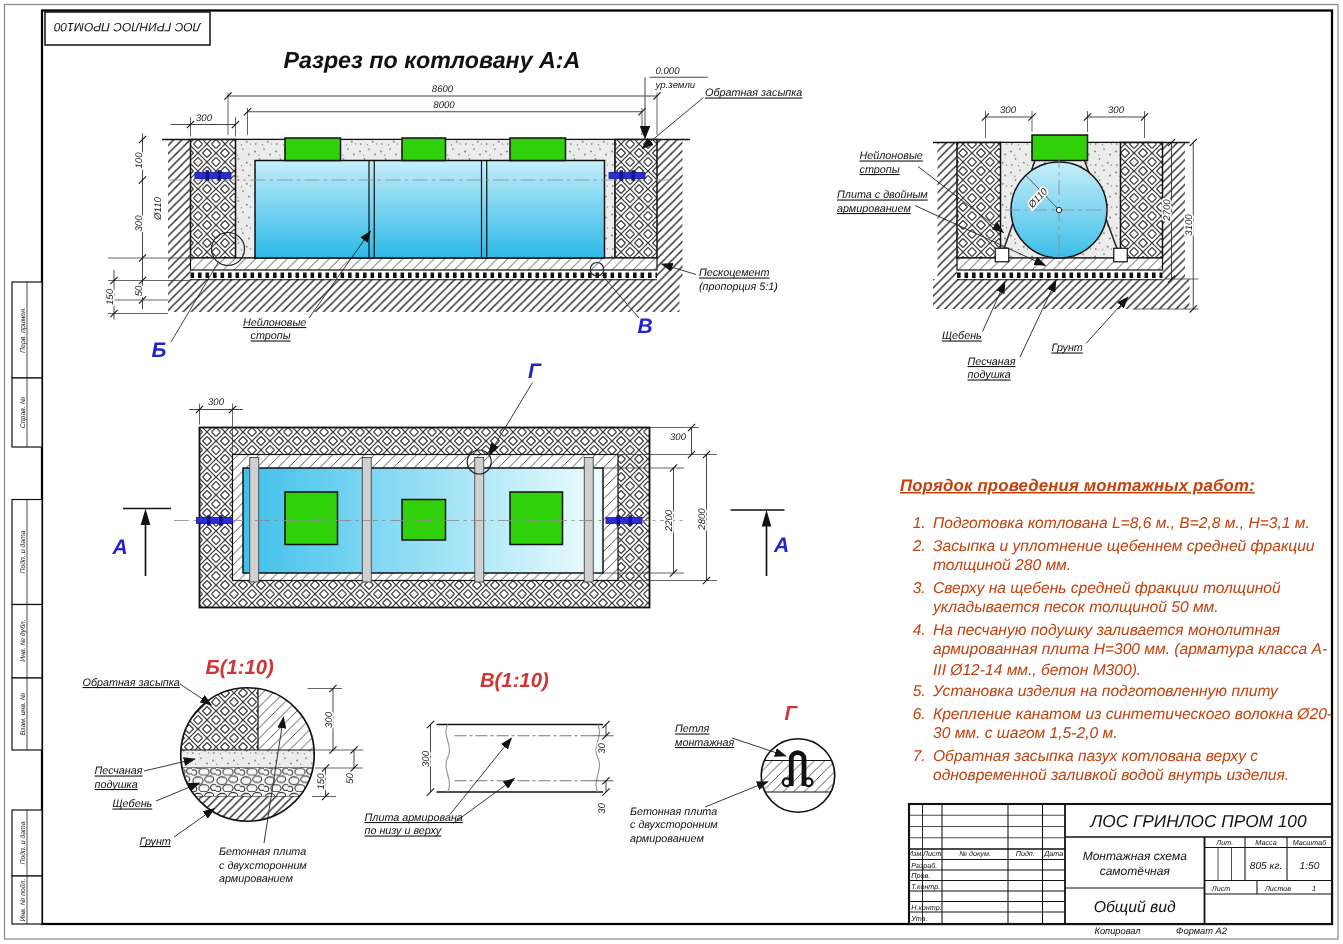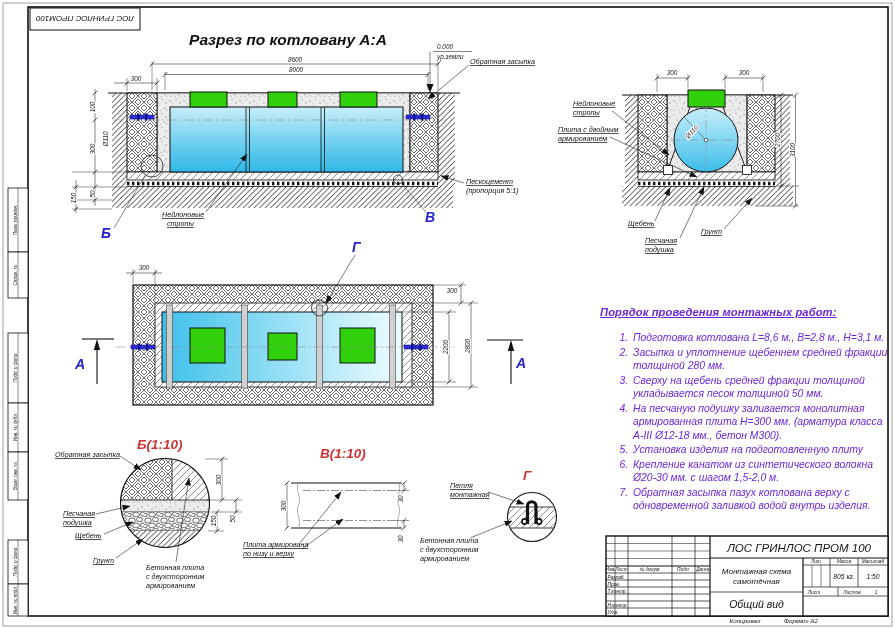--- a/index.html
+++ b/index.html
@@ -22,25 +22,25 @@
   .stampTxt{font:italic 8px "Liberation Sans",sans-serif;fill:#111;}
   .maintitle{font:italic 700 15.5px "Liberation Sans",sans-serif;fill:#111;}
   .halo{paint-order:stroke;stroke:#fff;stroke-width:2.4px;stroke-linejoin:round;}
   .ln{stroke:#111;stroke-width:1;fill:none;}
   .thin{stroke:#333;stroke-width:.5;fill:none;}
   .dimln{stroke:#333;stroke-width:.6;fill:none;}
   .ldr{stroke:#222;stroke-width:.6;fill:none;marker-end:url(#arr);}
   .cl{stroke:#8a8a8a;stroke-width:.55;stroke-dasharray:10 3 2 3;fill:none;}
   .dash{stroke:#777;stroke-width:.8;stroke-dasharray:8 2 2 2;fill:none;}
   
-  .workorder{position:absolute;left:600px;top:306px;width:290px;color:#6d28d9;}
+  .workorder{position:absolute;left:600px;top:318px;width:290px;color:#c2410c;}
   .workorder h3{font:italic 700 11.2px "Liberation Sans",sans-serif;text-decoration:underline;
                 margin:0 0 13px 0;letter-spacing:.1px;}
   .workorder ol{margin:0;padding:0 0 0 15px;font:italic 10.4px/1.3 "Liberation Sans",sans-serif;}
-  .workorder li{margin:0 0 1px 16px;padding-left:2px;}
+  .workorder li{margin:0 0 1px 5px;padding-left:2px;}
 </style>
 </head>
 <body>
 
 <div class="sheet">
 <svg width="895" height="629" viewBox="0 0 895 629">
   <defs>
     <pattern id="pWeave" width="12" height="12" patternUnits="userSpaceOnUse">
       <rect width="12" height="12" fill="#fff"></rect>
       <g stroke="#3a3a3a" stroke-width=".75" fill="none">
@@ -511,19 +511,19 @@
     <text class="tbFoot" x="801" y="622.5" text-anchor="middle">Формат А2</text>
   </g>
 </svg>
 
 <div class="workorder">
   <h3>Порядок проведения монтажных работ:</h3>
   <ol>
     <li>Подготовка котлована L=8,6 м., В=2,8 м., Н=3,1 м.</li>
     <li>Засыпка и уплотнение щебеннем средней фракции толщиной 280 мм.</li>
     <li>Сверху на щебень средней фракции толщиной укладывается песок толщиной 50 мм.</li>
-    <li>На песчаную подушку заливается монолитная армированная плита Н=300 мм. (арматура класса А-III Ø12-18 мм., бетон М300).</li>
+    <li>На песчаную подушку заливается монолитная армированная плита Н=300 мм. (арматура класса А-III Ø12-14 мм., бетон М300).</li>
     <li>Установка изделия на подготовленную плиту</li>
     <li>Крепление канатом из синтетического волокна Ø20-30 мм. с шагом 1,5-2,0 м.</li>
     <li>Обратная засыпка пазух котлована верху с одновременной заливкой водой внутрь изделия.</li>
   </ol>
 </div>
 </div>
 
 </body></html>

